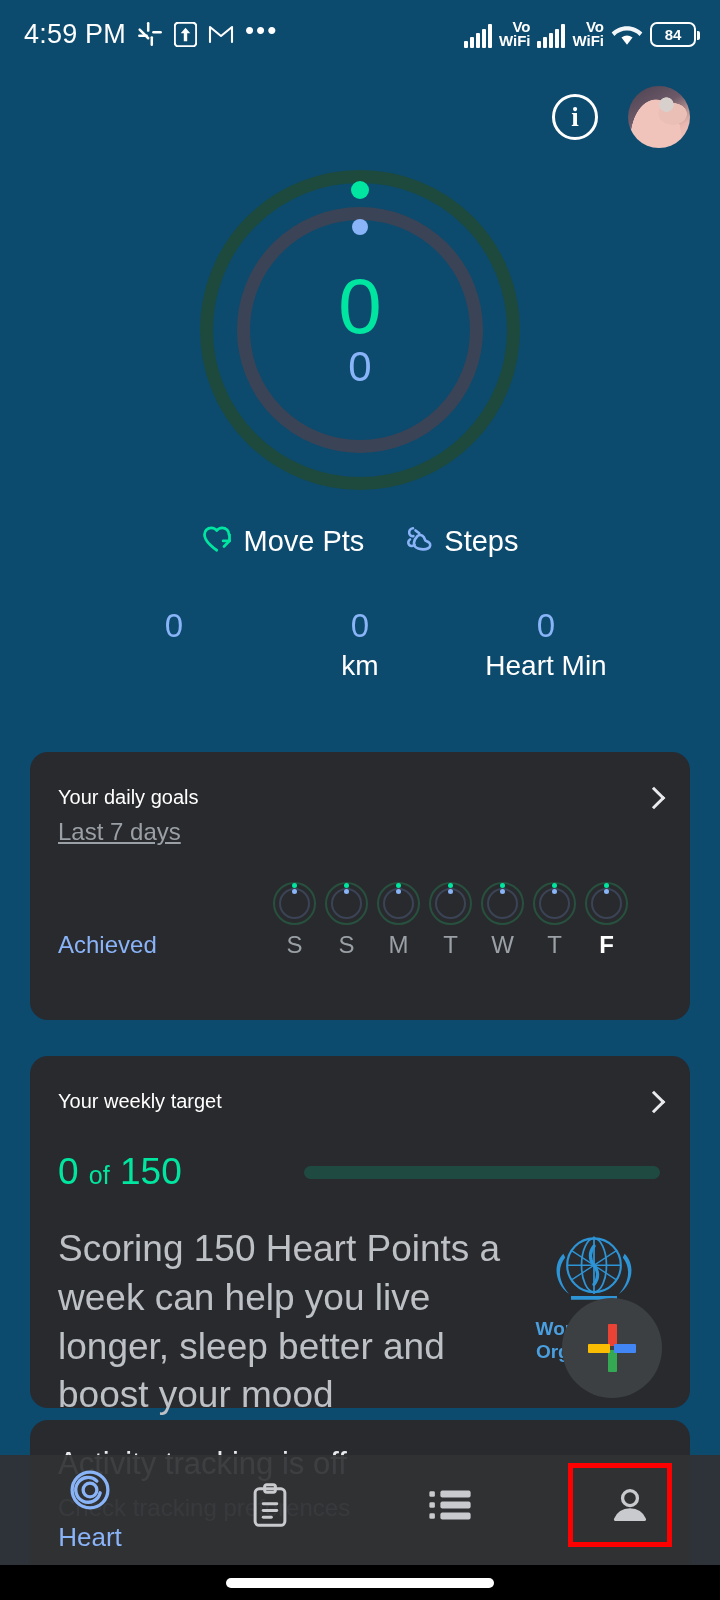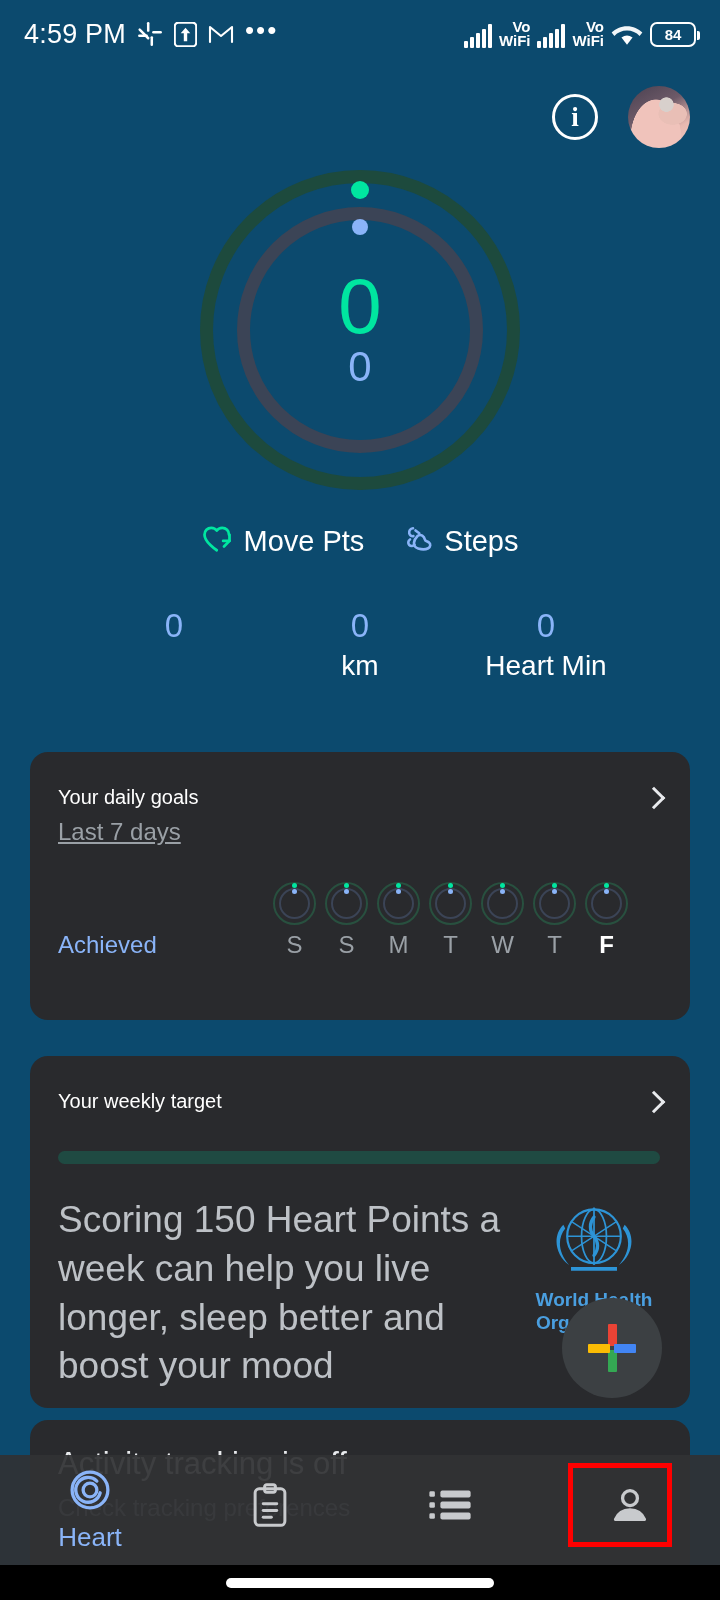--- a/index.html
+++ b/index.html
@@ -380,20 +380,25 @@
           <div class="day-label today">F</div>
         </div>
       </div>
     </div>
   </div>
 
   <div class="card" id="card-weekly">
     <div class="chev"></div>
     <div class="card-title">Your weekly target</div>
     <div class="weekly-prog-row">
+      <div class="weekly-val">
+        <span>0</span>
+        <span class="of">of</span>
+        <span>150</span>
+      </div>
       <div class="weekly-bar">
           <span id="weekly-fill" style="width: 0%;"></span>
         </div>
     </div>
     <div class="weekly-desc-row">
       <div class="weekly-desc">Scoring 150 Heart Points a week can help you live longer, sleep better and boost your mood</div>
       <div class="who-logo">
         <div class="who-emblem">
           <svg viewBox="0 0 100 96" width="96" height="92" fill="none" stroke="#2e9ae0" stroke-width="2">
             <circle cx="50" cy="42" r="28" stroke="#2e9ae0" stroke-width="2.2"></circle>

